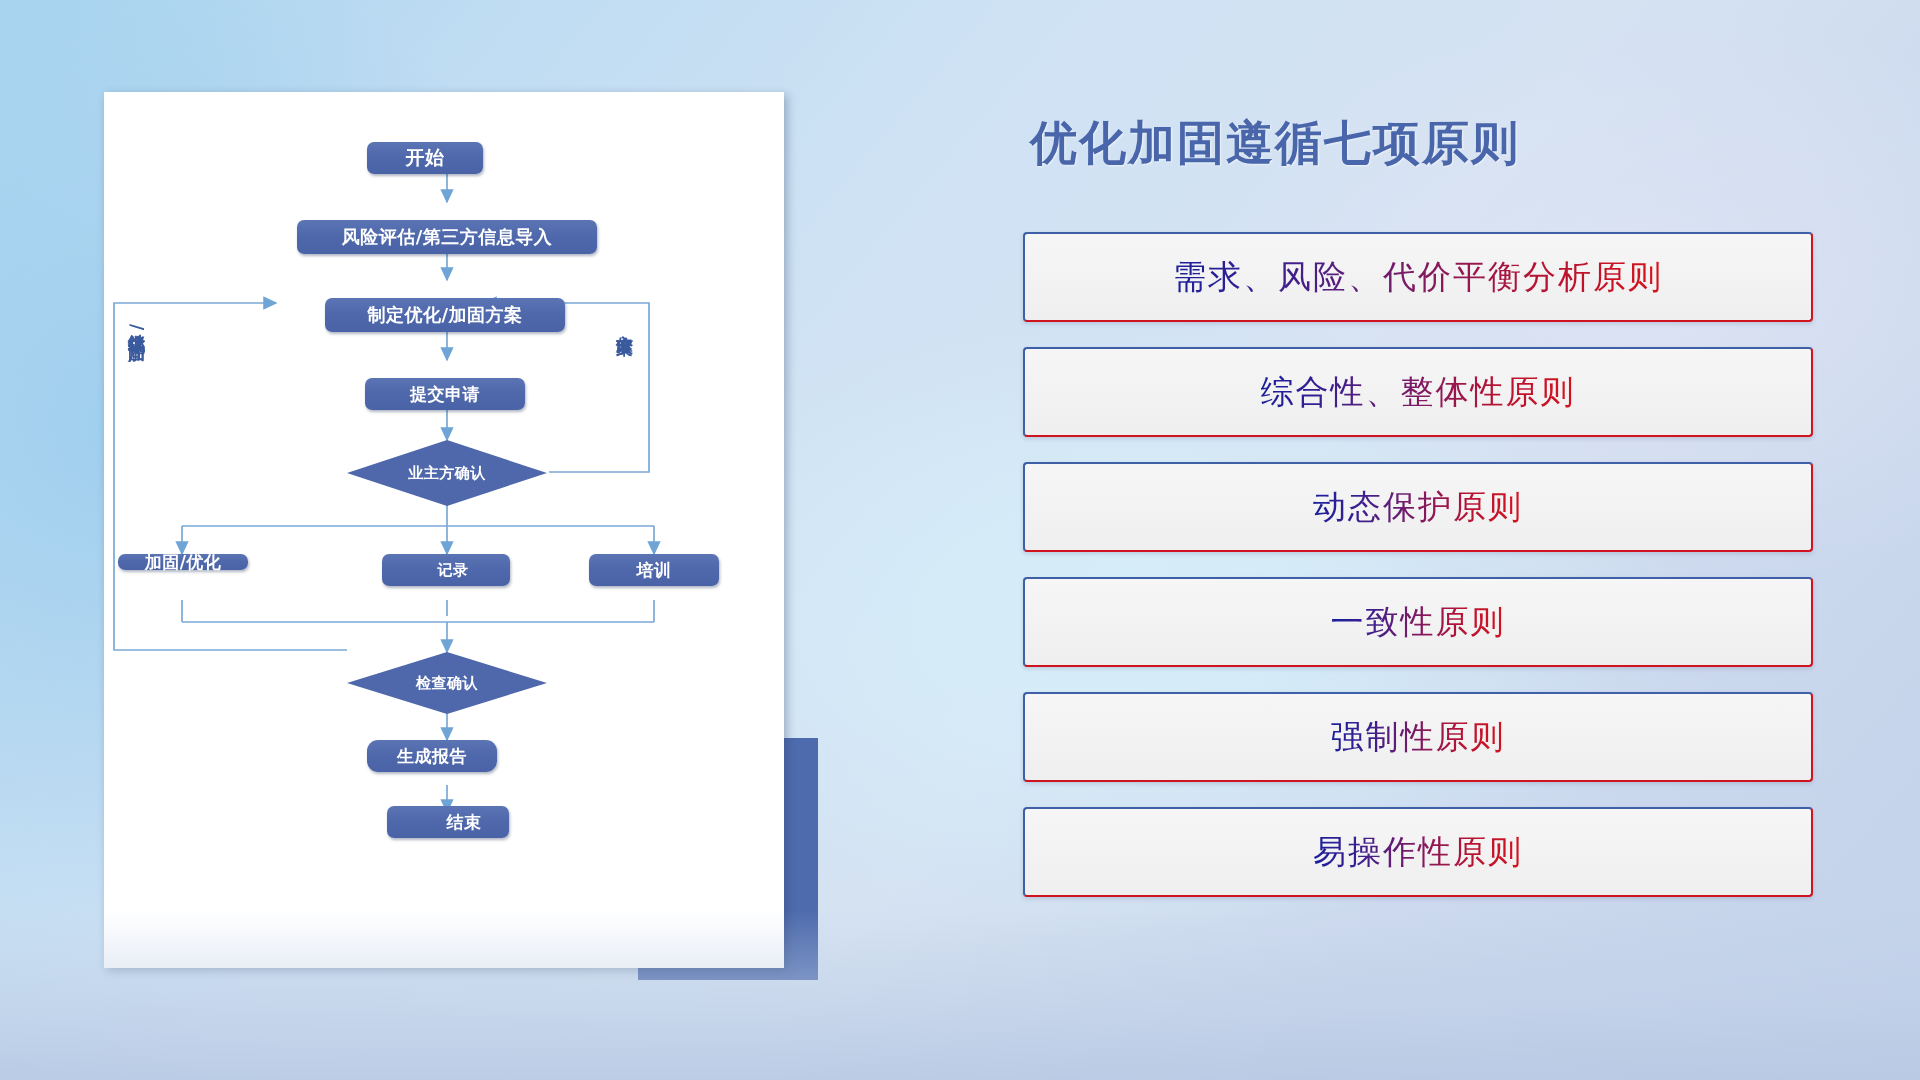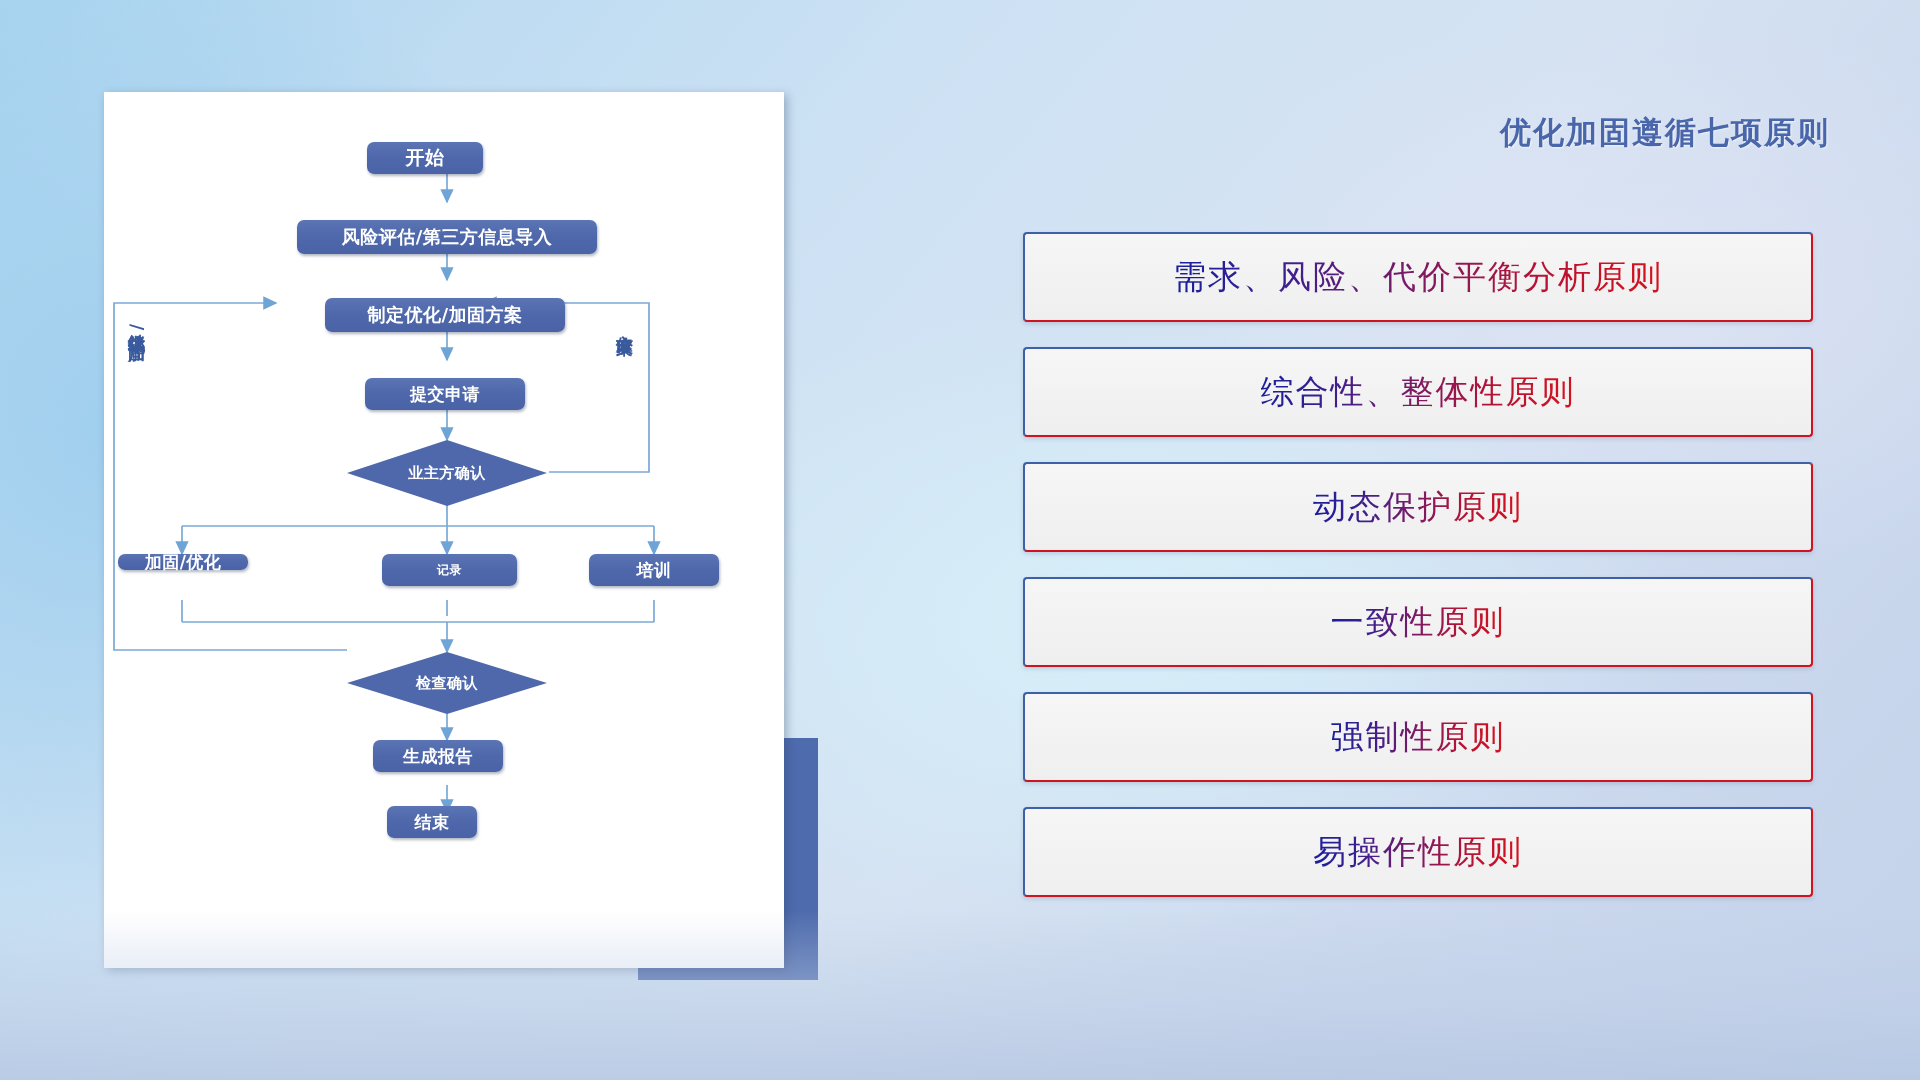--- a/index.html
+++ b/index.html
@@ -85,22 +85,22 @@
     letter-spacing: 1px;
     line-height: 1.0;
   }
   .vlabel.slash { text-orientation: mixed; }
 
   
   #right-title {
     position: absolute;
     left: 1030px; top: 112px;
     width: 800px;
-    text-align: right;
-    font-size: 31px;
+    text-align: left;
+    font-size: 47px;
     font-weight: bold;
     color: #4a66ab;
     letter-spacing: 2px;
     text-shadow: 1px 1px 2px rgba(255,255,255,0.6);
   }
   #principles {
     position: absolute;
     left: 1023px; top: 232px;
     width: 790px;
   }
@@ -198,38 +198,38 @@
 
     <div class="diamond" style="left:243px;top:348px;width:200px;height:66px;font-size:15px;">
       <span class="dshape"></span>
       <span class="dlabel">业主方确认</span>
     </div>
 
     <div class="node" style="left:14px;top:462px;width:130px;height:16px;font-size:17px;">
       <span>加固/优化</span>
     </div>
 
-    <div class="node" style="left:278px;top:462px;width:135px;height:32px;font-size:12px;">
+    <div class="node" style="left:278px;top:462px;width:114px;height:32px;font-size:15px;padding-left:14px;">
       <span>记录</span>
     </div>
 
     <div class="node" style="left:485px;top:462px;width:130px;height:32px;font-size:17px;">
       <span>培训</span>
     </div>
 
     <div class="diamond" style="left:243px;top:560px;width:200px;height:62px;font-size:15px;">
       <span class="dshape"></span>
       <span class="dlabel">检查确认</span>
     </div>
 
-    <div class="node" style="left:269px;top:648px;width:130px;height:32px;font-size:17px;">
+    <div class="node" style="left:263px;top:648px;width:130px;height:32px;font-size:17px;border-radius:11px;">
       <span>生成报告</span>
     </div>
 
-    <div class="node" style="left:283px;top:714px;width:90px;height:32px;font-size:17px;">
+    <div class="node" style="left:283px;top:714px;width:90px;height:32px;font-size:17px;padding-left:32px;">
       <span>结束</span>
     </div>
 
     <div class="vlabel slash" style="left:24px;top:228px;font-size:17px;">继续优化/加固</div>
 
     <div class="vlabel" style="left:512px;top:230px;font-size:17px;">方案修改</div>
   </div>
 
   <div id="right-title">优化加固遵循七项原则</div>
 

